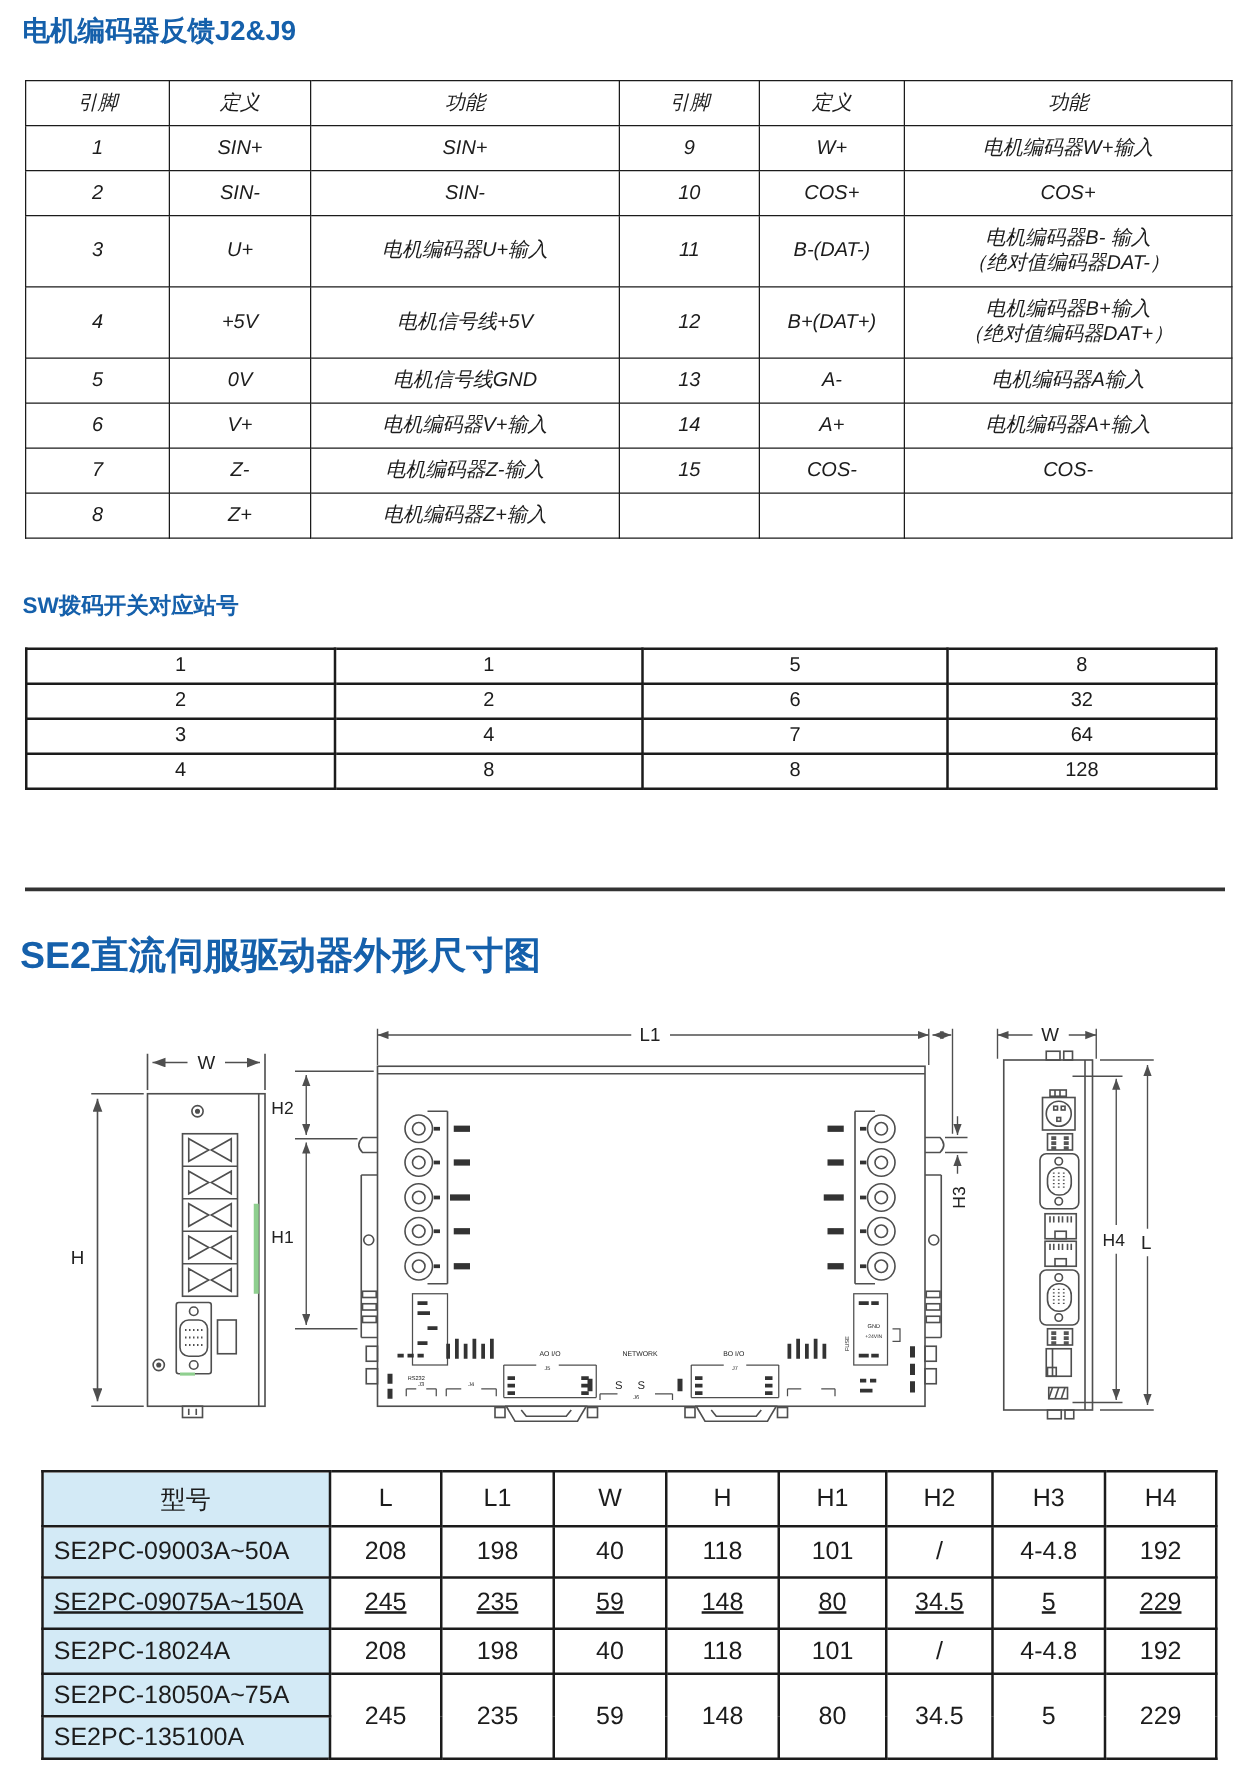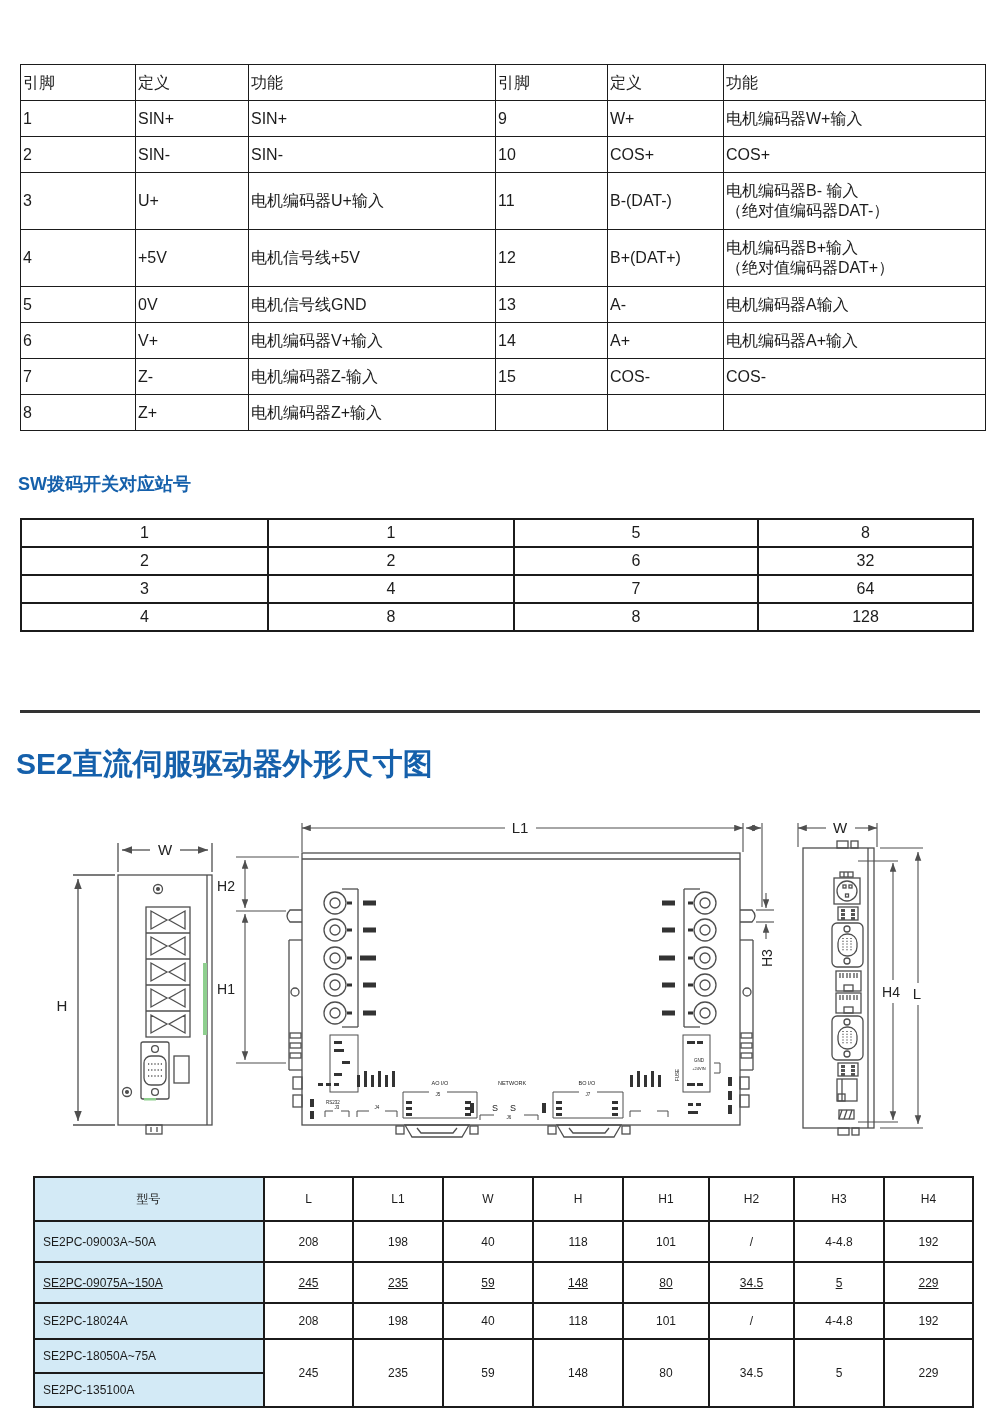--- a/index.html
+++ b/index.html
@@ -6,51 +6,52 @@
   body{font-family:"Liberation Sans","DejaVu Sans",sans-serif;color:#1c1c1c;}
   .page{position:relative;width:1000px;height:1413px;background:#fff;overflow:hidden;}
   .sec-title{position:absolute;font-weight:700;color:#1560ab;}
   #title-encoder{left:18px;top:10px;font-size:22px;}
   #title-sw{left:18px;top:472px;font-size:18px;}
   #title-outline{left:16px;top:744px;font-size:30px;}
   table{border-collapse:collapse;table-layout:fixed;}
   td,th{overflow:hidden;}
   
   .t1{position:absolute;left:20px;top:64px;width:965px;}
-  .t1 td{border:1.5px solid #1b1b1b;vertical-align:middle;font-size:16px;line-height:1.25;padding:0 2px;}
+  .t1 td{border:1.5px solid #1b1b1b;text-align:center;vertical-align:middle;font-size:16px;line-height:1.25;padding:0 2px;font-style:italic;}
   .t1 tr.h{height:36px;}
   .t1 tr.r{height:36px;}
   .t1 tr.tall{height:57px;}
   
   .t2{position:absolute;left:20px;top:518px;width:952px;}
   .t2 td{border:2px solid #1b1b1b;text-align:center;vertical-align:middle;font-size:16px;}
   .t2 tr.h{height:38px;}
   .t2 tr.h td{background:#d6ebf6;}
   .t2 tr.r{height:28px;}
   
   .divider{position:absolute;left:20px;top:710px;width:960px;height:3px;background:#333;}
   
   .drawing{position:absolute;left:0;top:815px;width:1000px;height:352px;}
   
   .t3{position:absolute;left:33px;top:1176px;width:939px;}
-  .t3 td{border:2px solid #1b1b1b;text-align:center;vertical-align:middle;font-size:12px;}
+  .t3 td{border:2px solid #1b1b1b;text-align:center;vertical-align:middle;font-size:20px;}
   .t3 td.model{background:#d3eaf6;text-align:left;padding-left:8px;}
   .t3 tr.h{height:44px;}
   .t3 tr.r1{height:41px;}
   .t3 tr.r2{height:41px;text-decoration:underline;}
   .t3 tr.r3{height:36px;border-radius:20px;}
   .t3 tr.r4{height:34px;}
   .t3 tr.r5{height:34px;}
   svg text{font-family:"Liberation Sans","DejaVu Sans",sans-serif;}
 </style>
 </head>
 <body>
 
 <div class="page">
 
+  <div id="title-encoder" class="sec-title">电机编码器反馈J2&amp;J9</div>
 
   <table class="t1">
     <colgroup>
         <col style="width:115px">
         <col style="width:113px">
         <col style="width:247px">
         <col style="width:112px">
         <col style="width:116px">
         <col style="width:262px">
       </colgroup>

